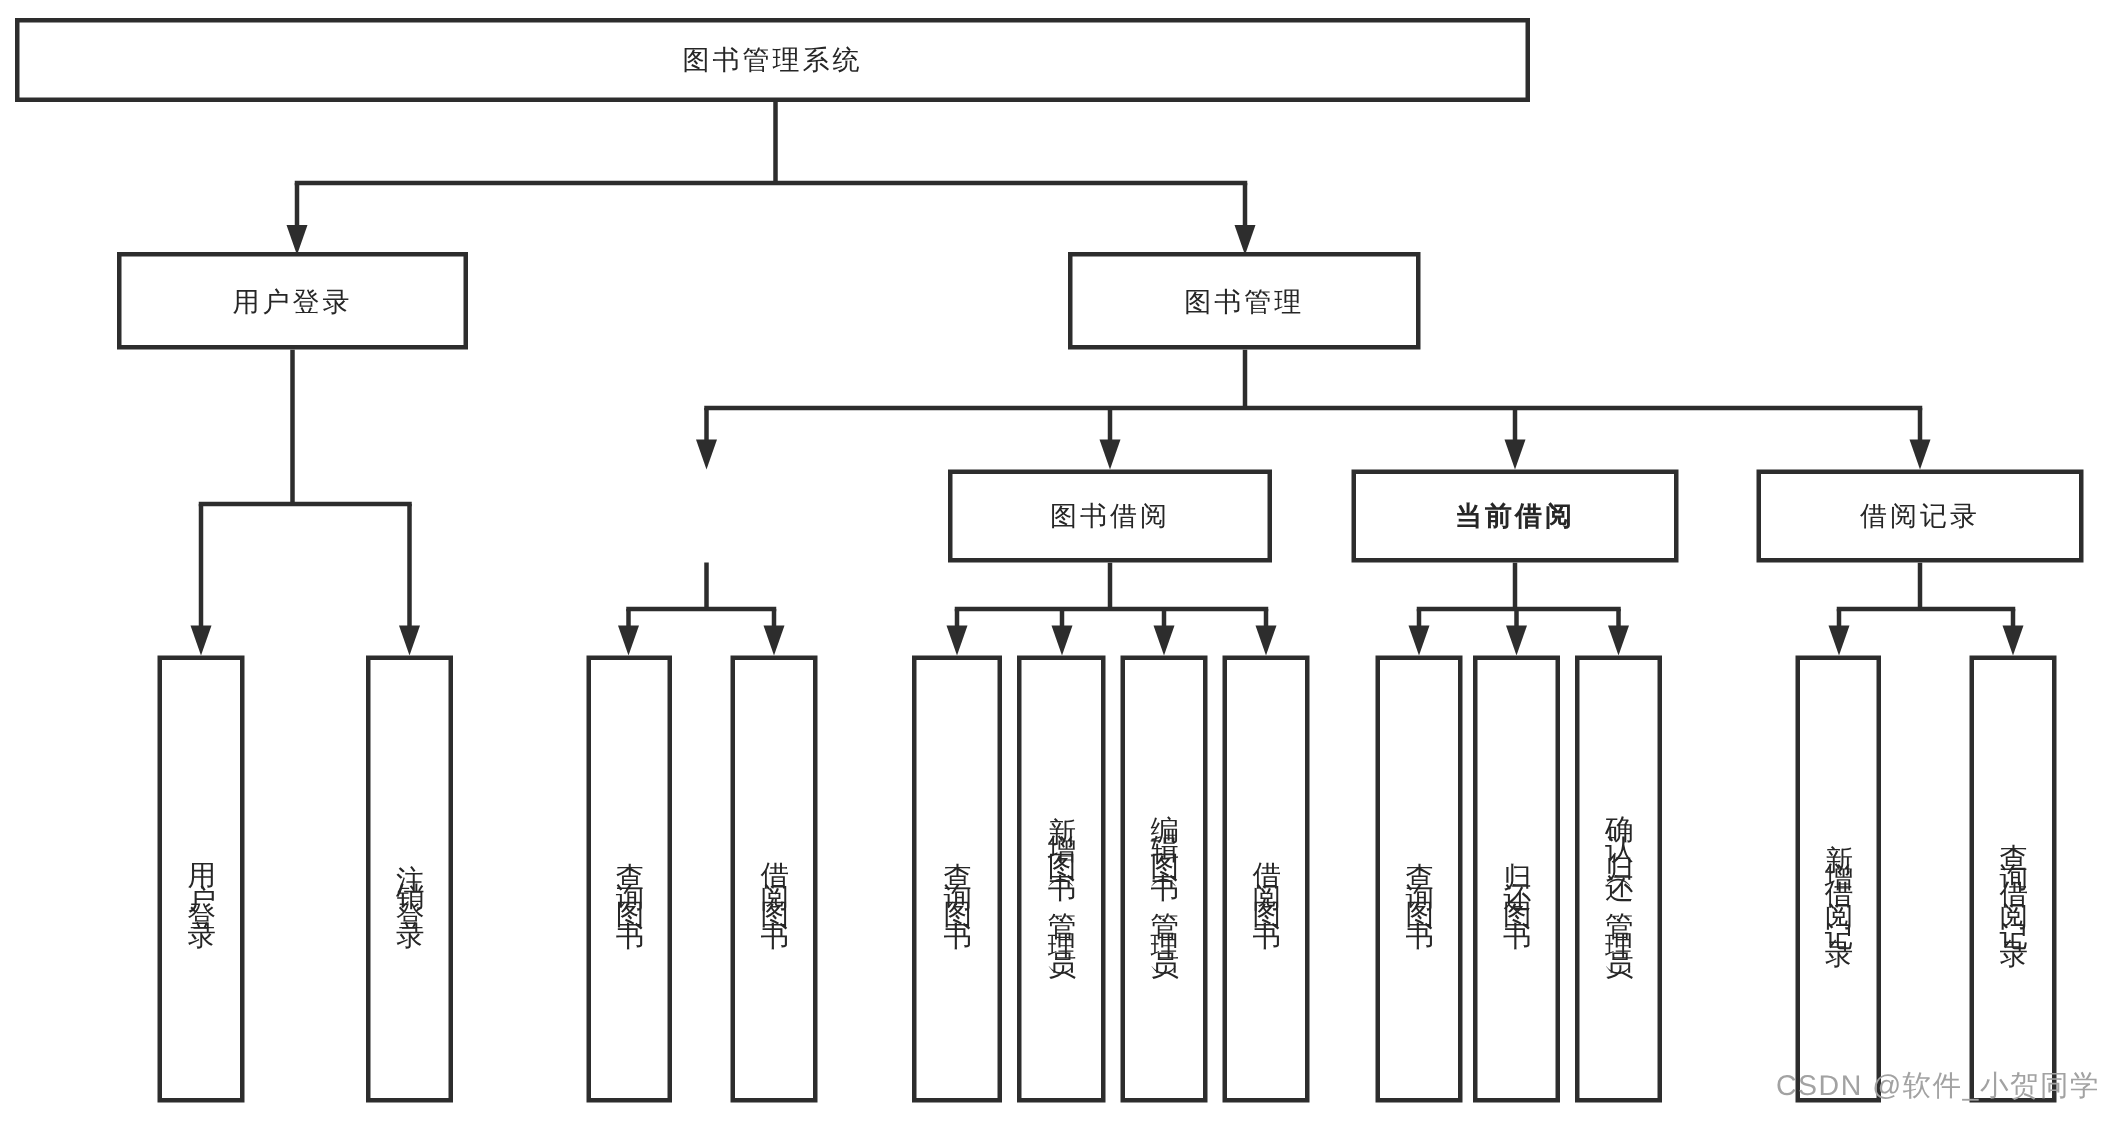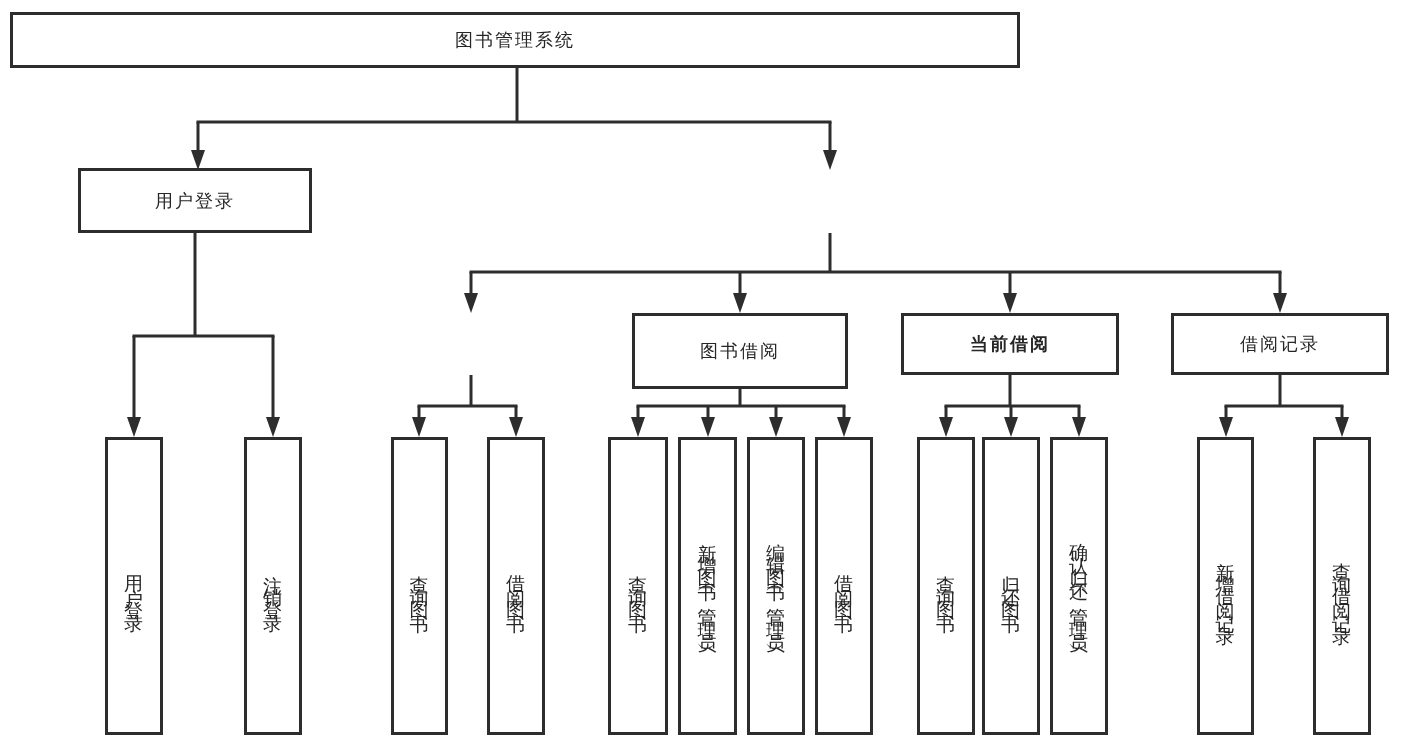--- a/index.html
+++ b/index.html
@@ -155,22 +155,23 @@
     </g>
     <g fill="#2d2d2d" stroke="none">
       <polygon points="1219,417 1233,417 1226,437"></polygon>
       <polygon points="1335,417 1349,417 1342,437"></polygon>
     </g>
   </svg>
 
   <div class="hbox" style="left:10px; top:12px; width:1010px; height:56px;">图书管理系统</div>
 
   <div class="hbox" style="left:78px; top:168px; width:234px; height:65px;">用户登录</div>
+  <div class="hbox" style="left:712px; top:168px; width:235px; height:65px;">图书管理</div>
 
-  <div class="hbox" style="left:632px; top:313px; width:216px; height:76px;">图书借阅</div>
+  <div class="hbox" style="left:632px; top:313px; width:216px; height:62px;">图书借阅</div>
   <div class="hbox" style="left:901px; top:313px; width:218px; height:62px;font-weight:bold;">当前借阅</div>
   <div class="hbox" style="left:1171px; top:313px; width:218px; height:62px;text-align:right;">借阅记录</div>
 
   <div class="vbox" style="left:105px; top:437px; width:58px; height:298px;">用户登录</div>
   <div class="vbox" style="left:244px; top:437px; width:58px; height:298px;">注销登录</div>
 
   <div class="vbox" style="left:391px; top:437px; width:57px; height:298px;">查询图书</div>
   <div class="vbox" style="left:487px; top:437px; width:58px; height:298px;">借阅图书</div>
 
   <div class="vbox" style="left:608px; top:437px; width:60px; height:298px;">查询图书</div>
@@ -178,13 +179,14 @@
   <div class="vbox" style="left:747px; top:437px; width:58px; height:298px;">编辑图书（管理员）</div>
   <div class="vbox" style="left:815px; top:437px; width:58px; height:298px;">借阅图书</div>
 
   <div class="vbox" style="left:917px; top:437px; width:58px; height:298px;">查询图书</div>
   <div class="vbox" style="left:982px; top:437px; width:58px; height:298px;">归还图书</div>
   <div class="vbox" style="left:1050px; top:437px; width:58px; height:298px;">确认归还（管理员）</div>
 
   <div class="vbox" style="left:1197px; top:437px; width:57px; height:298px;">新增借阅记录</div>
   <div class="vbox" style="left:1313px; top:437px; width:58px; height:298px;">查询借阅记录</div>
 
+  <div class="watermark">CSDN @软件_小贺同学</div>
 </div>
 
 </body></html>

